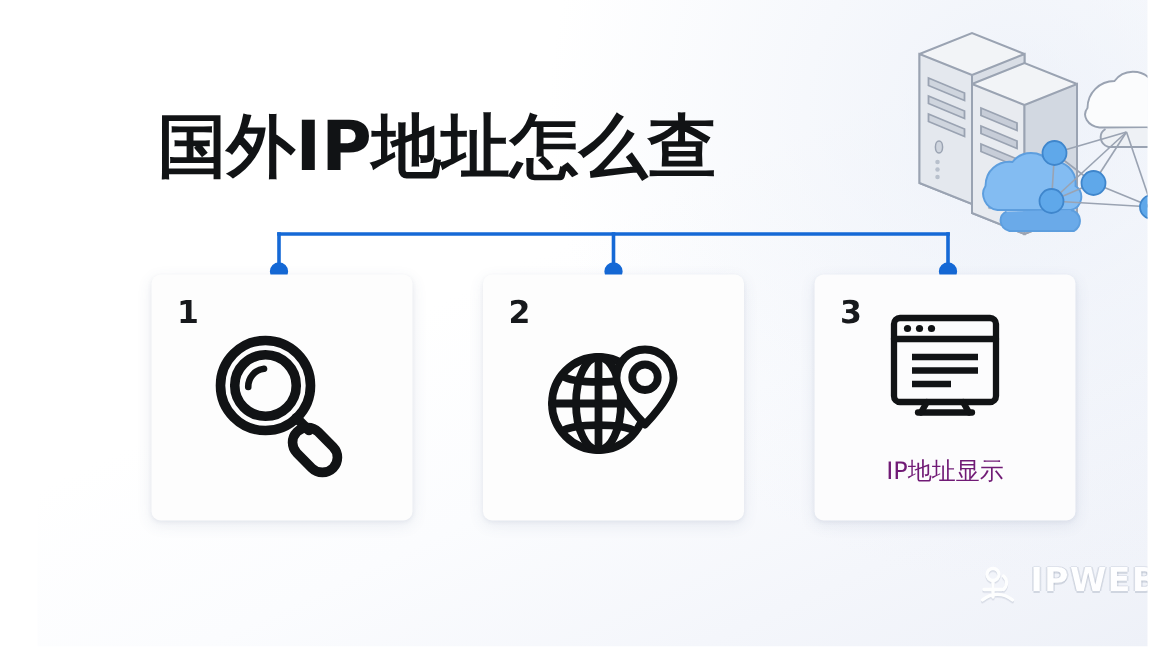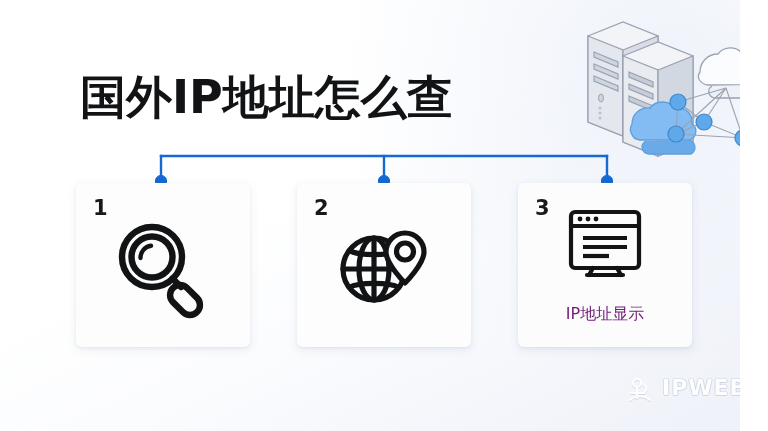--- a/index.html
+++ b/index.html
@@ -13,20 +13,21 @@
     font-family: "Liberation Sans", "DejaVu Sans", sans-serif;
   }
   #stage {
     position: relative;
     width: 740px;
     height: 431px;
     background:
       radial-gradient(circle at 88% 18%, rgba(225,232,245,0.55) 0%, rgba(255,255,255,0) 42%),
       linear-gradient(155deg, #ffffff 0%, #ffffff 42%, #fbfcfe 62%, #f4f6fb 82%, #eef1f8 100%);
     overflow: hidden;
+    margin-left: 25px;
   }
 
   
   #title {
     position: absolute;
     left: 80px;
     top: 74px;
     font-size: 46px;
     line-height: 1.0;
     font-weight: 700;

